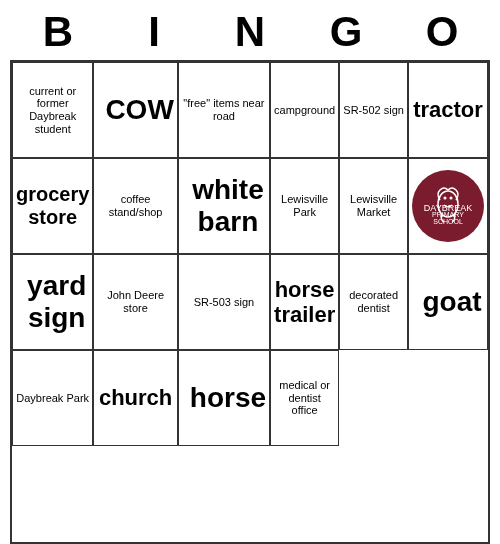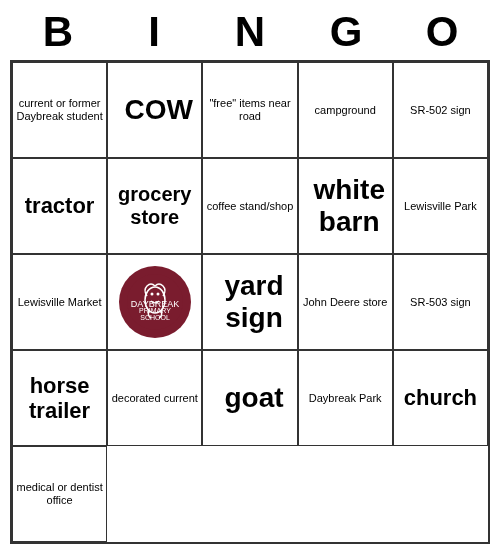--- a/index.html
+++ b/index.html
@@ -21,21 +21,21 @@
     }
     .bingo-title span {
       font-size: 42px;
       font-weight: bold;
       color: #000;
       width: 60px;
       text-align: center;
     }
     .bingo-grid {
       display: grid;
-      grid-template-columns: repeat(5, 1fr);
+      grid-template-columns: repeat(6, 1fr);
       grid-template-rows: repeat(5, 1fr);
       width: 480px;
       height: 488px;
       border: 2px solid #333;
     }
     .cell {
       border: 1.5px solid #333;
       display: flex;
       align-items: center;
       justify-content: center;
@@ -147,27 +147,30 @@
     <div class="cell">
       <span class="cell-text">John Deere store</span>
     </div>
     <div class="cell">
       <span class="cell-text">SR-503 sign</span>
     </div>
     <div class="cell">
       <span class="cell-large">horse trailer</span>
     </div>
     <div class="cell">
-      <span class="cell-text">decorated current</span>
+      <span class="cell-text">decorated dentist</span>
     </div>
     <div class="cell">
       <span class="cell-xlarge">goat</span>
     </div>
     <div class="cell">
       <span class="cell-text">Daybreak Park</span>
     </div>
     <div class="cell">
       <span class="cell-large">church</span>
     </div>
     <div class="cell">
+      <span class="cell-xlarge">horse</span>
+    </div>
+    <div class="cell">
       <span class="cell-text">medical or dentist office</span>
     </div>
   </div>
 
 </body></html>

